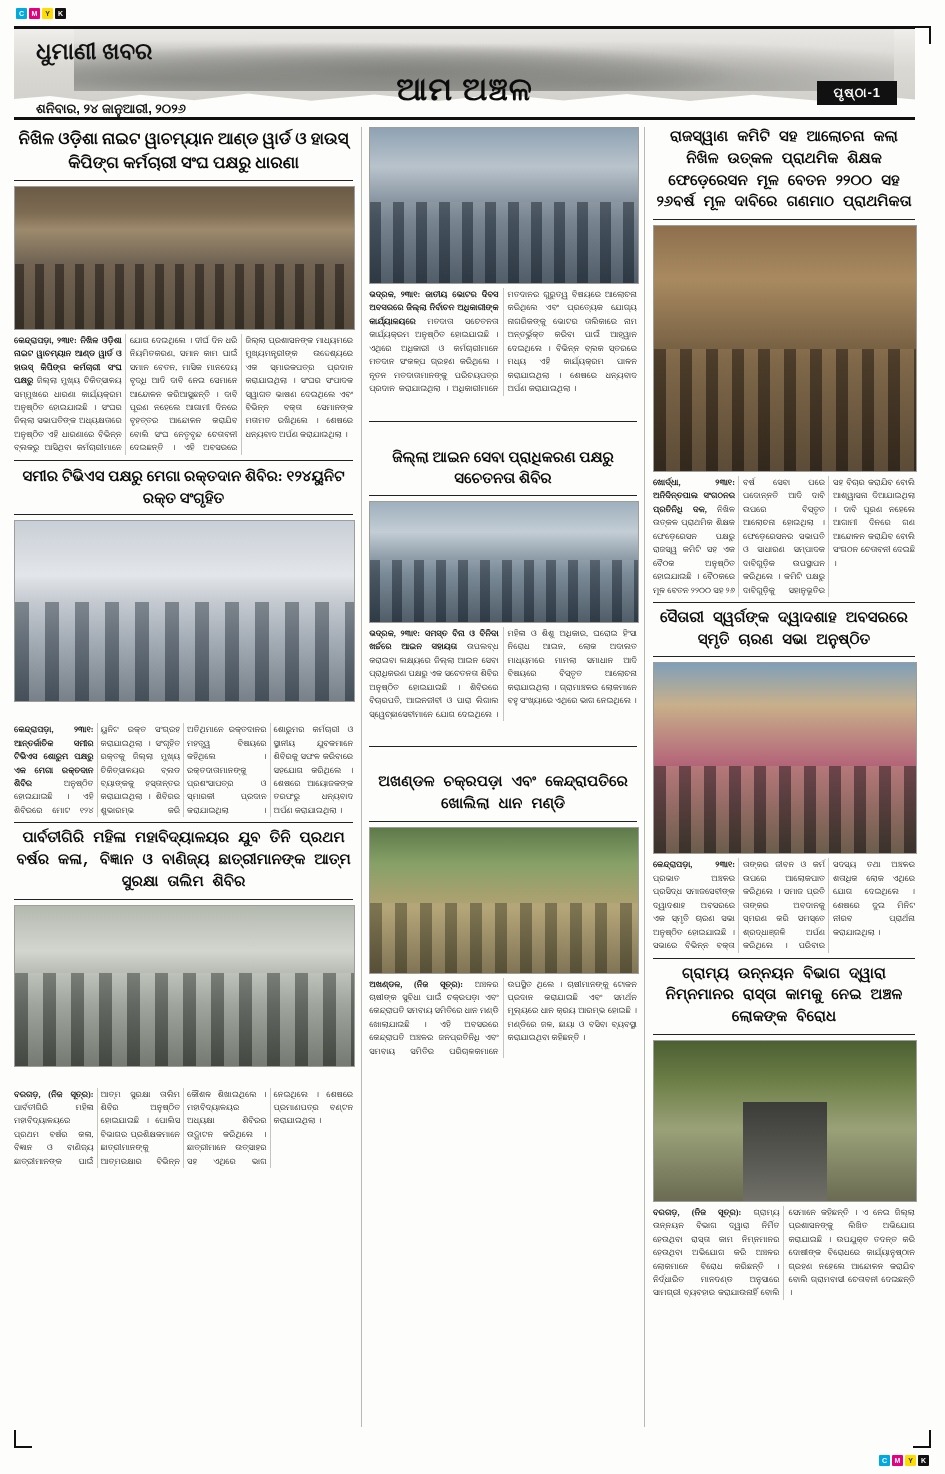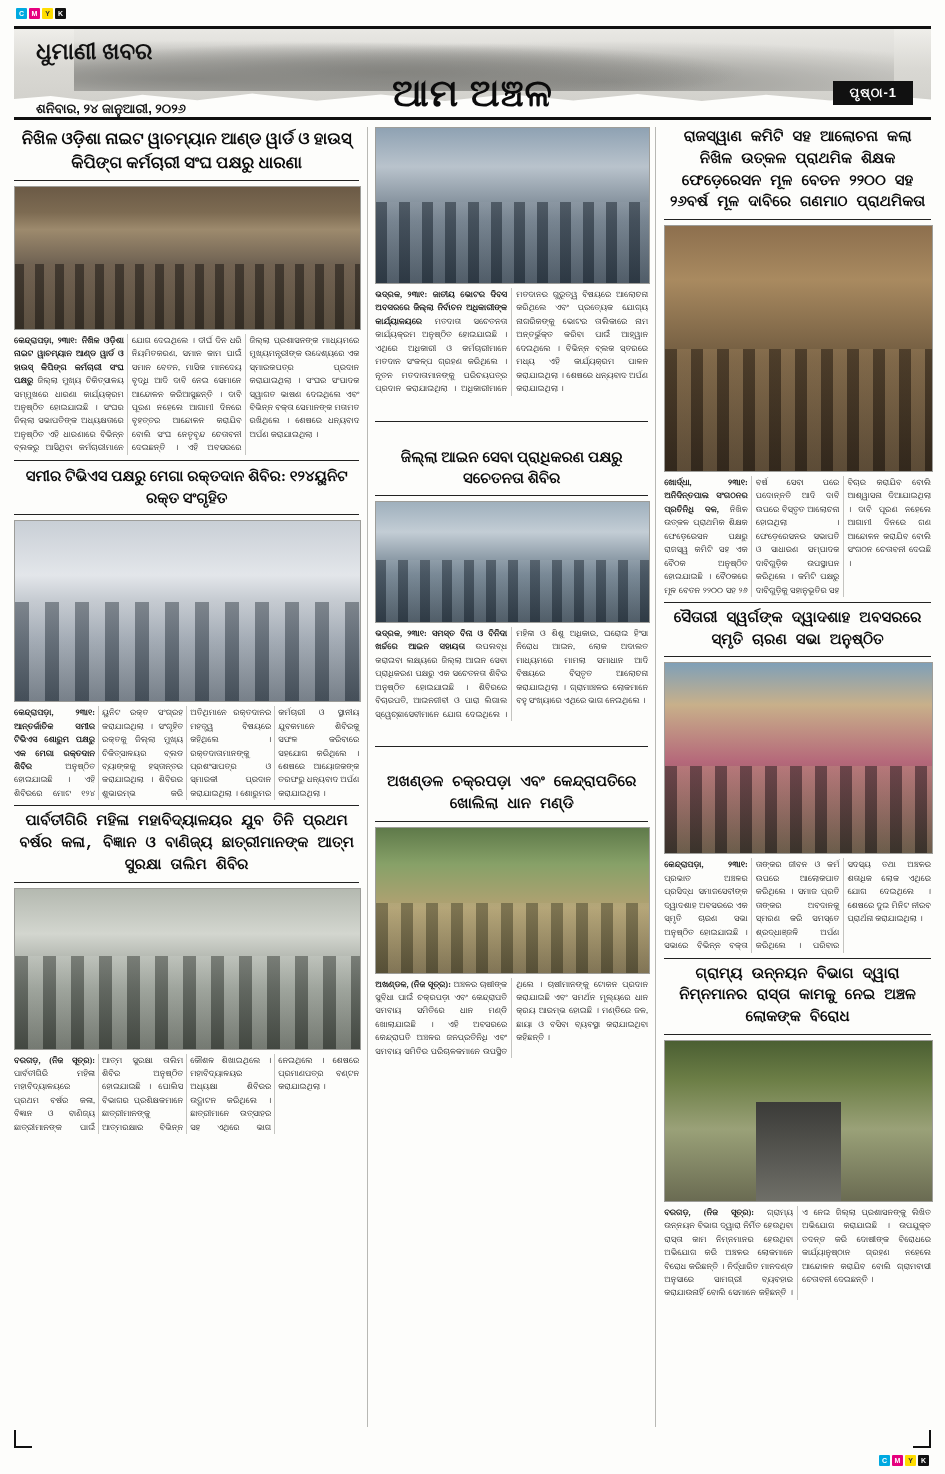--- a/index.html
+++ b/index.html
@@ -8,21 +8,21 @@
     background:#ffffff;
     font-family:"Liberation Sans", sans-serif;
     color:#111;
     overflow:hidden;
     position:relative;
   }
   .page{
     position:absolute;left:0;top:0;width:945px;height:1474px;
     background:#fdfdfb;
     box-sizing:border-box;
-    padding:10px 14px 10px 14px;
+    padding:10px 30px 10px 14px;
   }
   
   .cmyk{position:absolute;display:flex;gap:2px;}
   .cmyk span{width:11px;height:11px;display:block;border-radius:1px;font-size:7px;color:#fff;text-align:center;line-height:11px;font-weight:bold;}
   .cmyk .c{background:#00a9e0;}
   .cmyk .m{background:#e6007e;}
   .cmyk .y{background:#ffdd00;color:#333;}
   .cmyk .k{background:#111;}
   #cmyk-top{left:16px;top:8px;}
   #cmyk-bot{right:16px;bottom:8px;}
@@ -49,21 +49,21 @@
     opacity:.85;
   }
   .masthead .torn{
     position:absolute;left:0;bottom:0;width:100%;height:30px;
     background:#fdfdfb;
     clip-path:polygon(0 40%,4% 30%,9% 48%,14% 26%,20% 44%,26% 22%,33% 46%,40% 25%,47% 47%,54% 24%,61% 45%,68% 23%,75% 47%,82% 26%,89% 45%,95% 28%,100% 42%,100% 100%,0 100%);
   }
   .masthead-title{
     position:absolute;left:0;right:0;top:42px;text-align:center;
     font-family:"Liberation Serif", serif;
-    font-size:38px;font-weight:bold;letter-spacing:1px;color:#0b0b0b;
+    font-size:32px;font-weight:bold;letter-spacing:1px;color:#0b0b0b;
   }
   .brand{
     position:absolute;left:22px;top:10px;
     font-family:"Liberation Serif", serif;
     font-size:23px;font-weight:bold;color:#111;
   }
   .dateline{
     position:absolute;left:22px;top:72px;
     font-size:13px;font-weight:bold;color:#111;
   }
@@ -122,21 +122,21 @@
      background:repeating-linear-gradient(90deg, rgba(60,60,40,.45) 0 12px, rgba(190,180,140,.25) 12px 25px);}
   .ph-tent{background:linear-gradient(180deg,#7fa0b8 0%, #c8b08a 22%, #b5687a 52%, #4c4338 100%);}
   .ph-tent:after{content:"";position:absolute;left:0;right:0;bottom:0;height:46%;
      background:repeating-linear-gradient(90deg, rgba(40,35,30,.5) 0 12px, rgba(200,170,130,.25) 12px 25px);}
   .ph-road{background:linear-gradient(180deg,#4b5f33 0%, #6d7f47 25%, #9aa178 55%, #6a6b52 100%);}
   .ph-road:after{content:"";position:absolute;left:34%;top:38%;width:32%;height:62%;
      background:linear-gradient(180deg,#3b3b38 0%, #6f6f68 100%);}
 
   .cols2{column-count:2;column-gap:9px;column-rule:1px solid #c4c4c0;}
   .cols3{column-count:3;column-gap:8px;column-rule:1px solid #c4c4c0;}
-  .cols4{column-count:4;column-gap:7px;column-rule:1px solid #c4c4c0;}
+  .cols4{column-count:4;column-gap:7px;column-rule:1px solid #c4c4c0;margin-top:17px;}
   .bodytext{
     font-family:"Liberation Serif", serif;
     font-size:8.3px;line-height:1.62;text-align:justify;color:#141414;
     hyphens:auto;
   }
   .lead{font-weight:bold;}
   .spacer4{height:4px;}
 </style>
 </head>
 <body>

